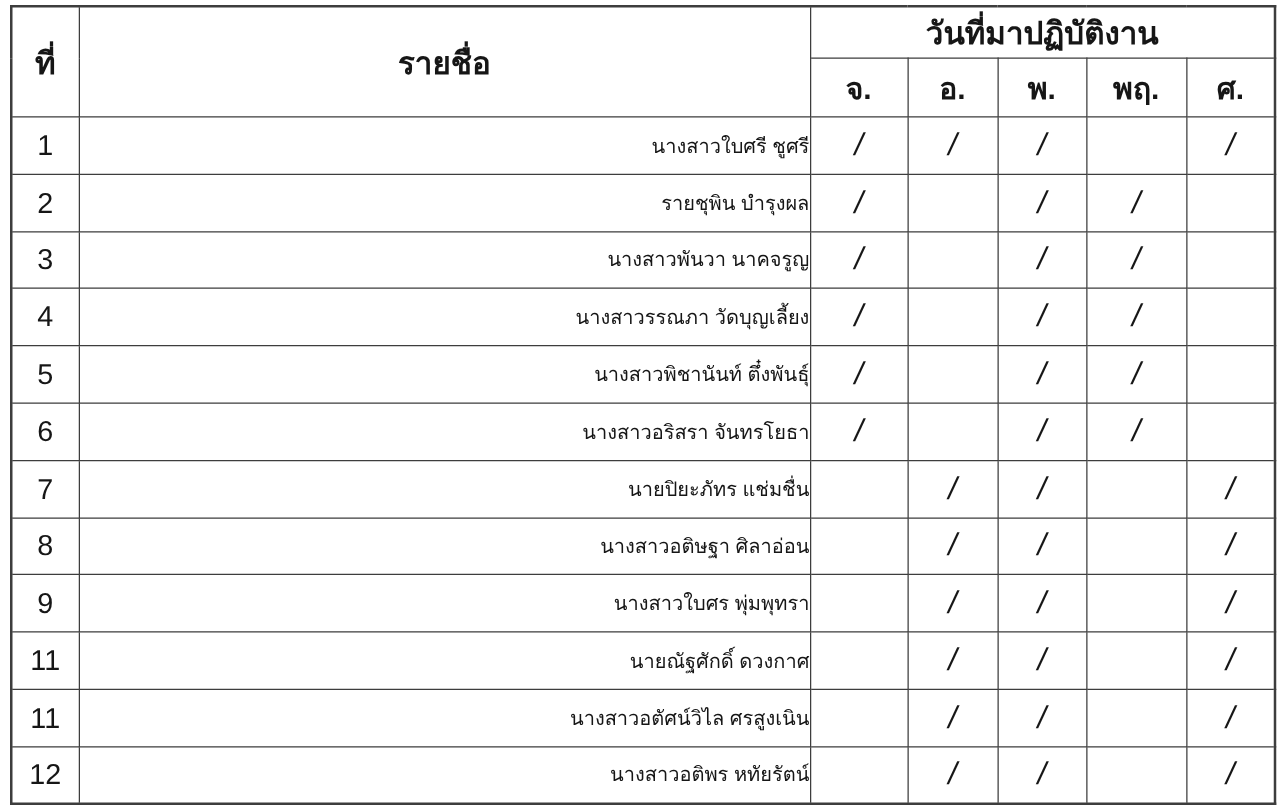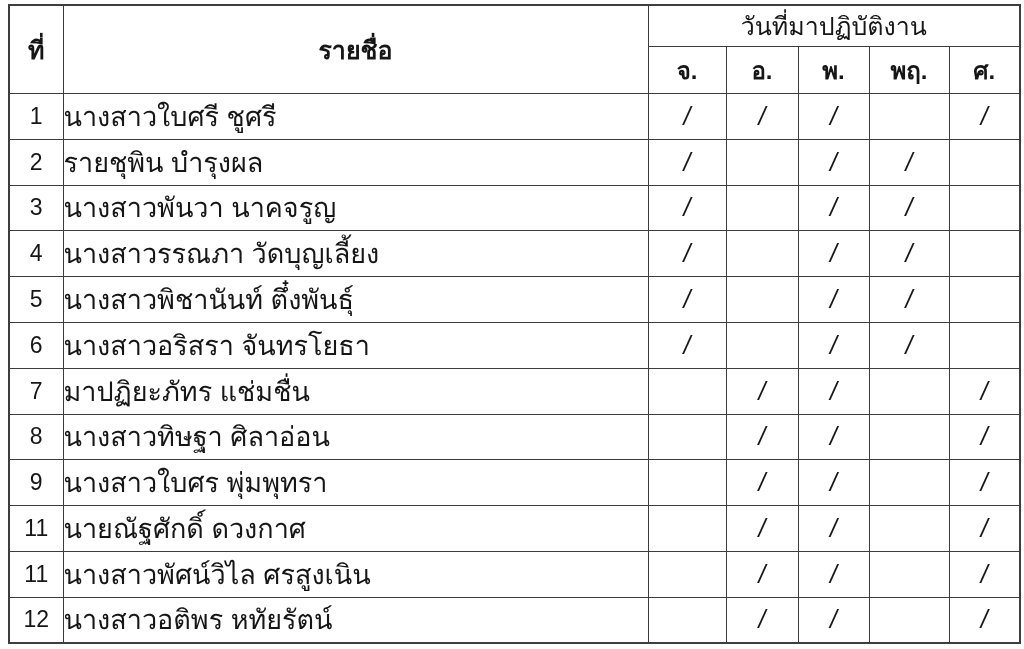--- a/index.html
+++ b/index.html
@@ -39,41 +39,41 @@
   col.c-fri { width: 71px; }
 
   th.h-no, th.h-name {
     font-size: 25px;
     font-weight: bold;
     text-align: center;
     vertical-align: middle;
   }
   th.h-days {
     font-size: 25px;
-    font-weight: normal;
+    font-weight: bold;
     text-align: center;
     vertical-align: middle;
     height: 40px;
   }
   th.h-day {
     font-size: 24px;
     font-weight: bold;
     text-align: center;
     vertical-align: middle;
     height: 46px;
   }
   tr.data-row { height: 45.8px; }
   td.no-cell {
     font-size: 23px;
     text-align: center;
     vertical-align: middle;
   }
   td.name-cell {
-    font-size: 27px;
-    text-align: left;
+    font-size: 16px;
+    text-align: right;
     vertical-align: middle;
     padding: 0 6px 2px 7px;
   }
   td.mark-cell {
     font-size: 25px;
     text-align: center;
     vertical-align: middle;
     font-style: italic;
   }
 </style>
@@ -162,31 +162,31 @@
     <td class="name-cell">นางสาวอริสรา จันทรโยธา</td>
     <td class="mark-cell">/</td>
     <td class="mark-cell"></td>
     <td class="mark-cell">/</td>
     <td class="mark-cell">/</td>
     <td class="mark-cell"></td>
   </tr>
 
   <tr class="data-row">
     <td class="no-cell">7</td>
-    <td class="name-cell">มาปฏิยะภัทร แช่มชื่น</td>
+    <td class="name-cell">นายปิยะภัทร แช่มชื่น</td>
     <td class="mark-cell"></td>
     <td class="mark-cell">/</td>
     <td class="mark-cell">/</td>
     <td class="mark-cell"></td>
     <td class="mark-cell">/</td>
   </tr>
 
   <tr class="data-row">
     <td class="no-cell">8</td>
-    <td class="name-cell">นางสาวทิษฐา ศิลาอ่อน</td>
+    <td class="name-cell">นางสาวอติษฐา ศิลาอ่อน</td>
     <td class="mark-cell"></td>
     <td class="mark-cell">/</td>
     <td class="mark-cell">/</td>
     <td class="mark-cell"></td>
     <td class="mark-cell">/</td>
   </tr>
 
   <tr class="data-row">
     <td class="no-cell">9</td>
     <td class="name-cell">นางสาวใบศร พุ่มพุทรา</td>
@@ -202,21 +202,21 @@
     <td class="name-cell">นายณัฐศักดิ์ ดวงกาศ</td>
     <td class="mark-cell"></td>
     <td class="mark-cell">/</td>
     <td class="mark-cell">/</td>
     <td class="mark-cell"></td>
     <td class="mark-cell">/</td>
   </tr>
 
   <tr class="data-row">
     <td class="no-cell">11</td>
-    <td class="name-cell">นางสาวพัศน์วิไล ศรสูงเนิน</td>
+    <td class="name-cell">นางสาวอตัศน์วิไล ศรสูงเนิน</td>
     <td class="mark-cell"></td>
     <td class="mark-cell">/</td>
     <td class="mark-cell">/</td>
     <td class="mark-cell"></td>
     <td class="mark-cell">/</td>
   </tr>
 
   <tr class="data-row">
     <td class="no-cell">12</td>
     <td class="name-cell">นางสาวอติพร หทัยรัตน์</td>

